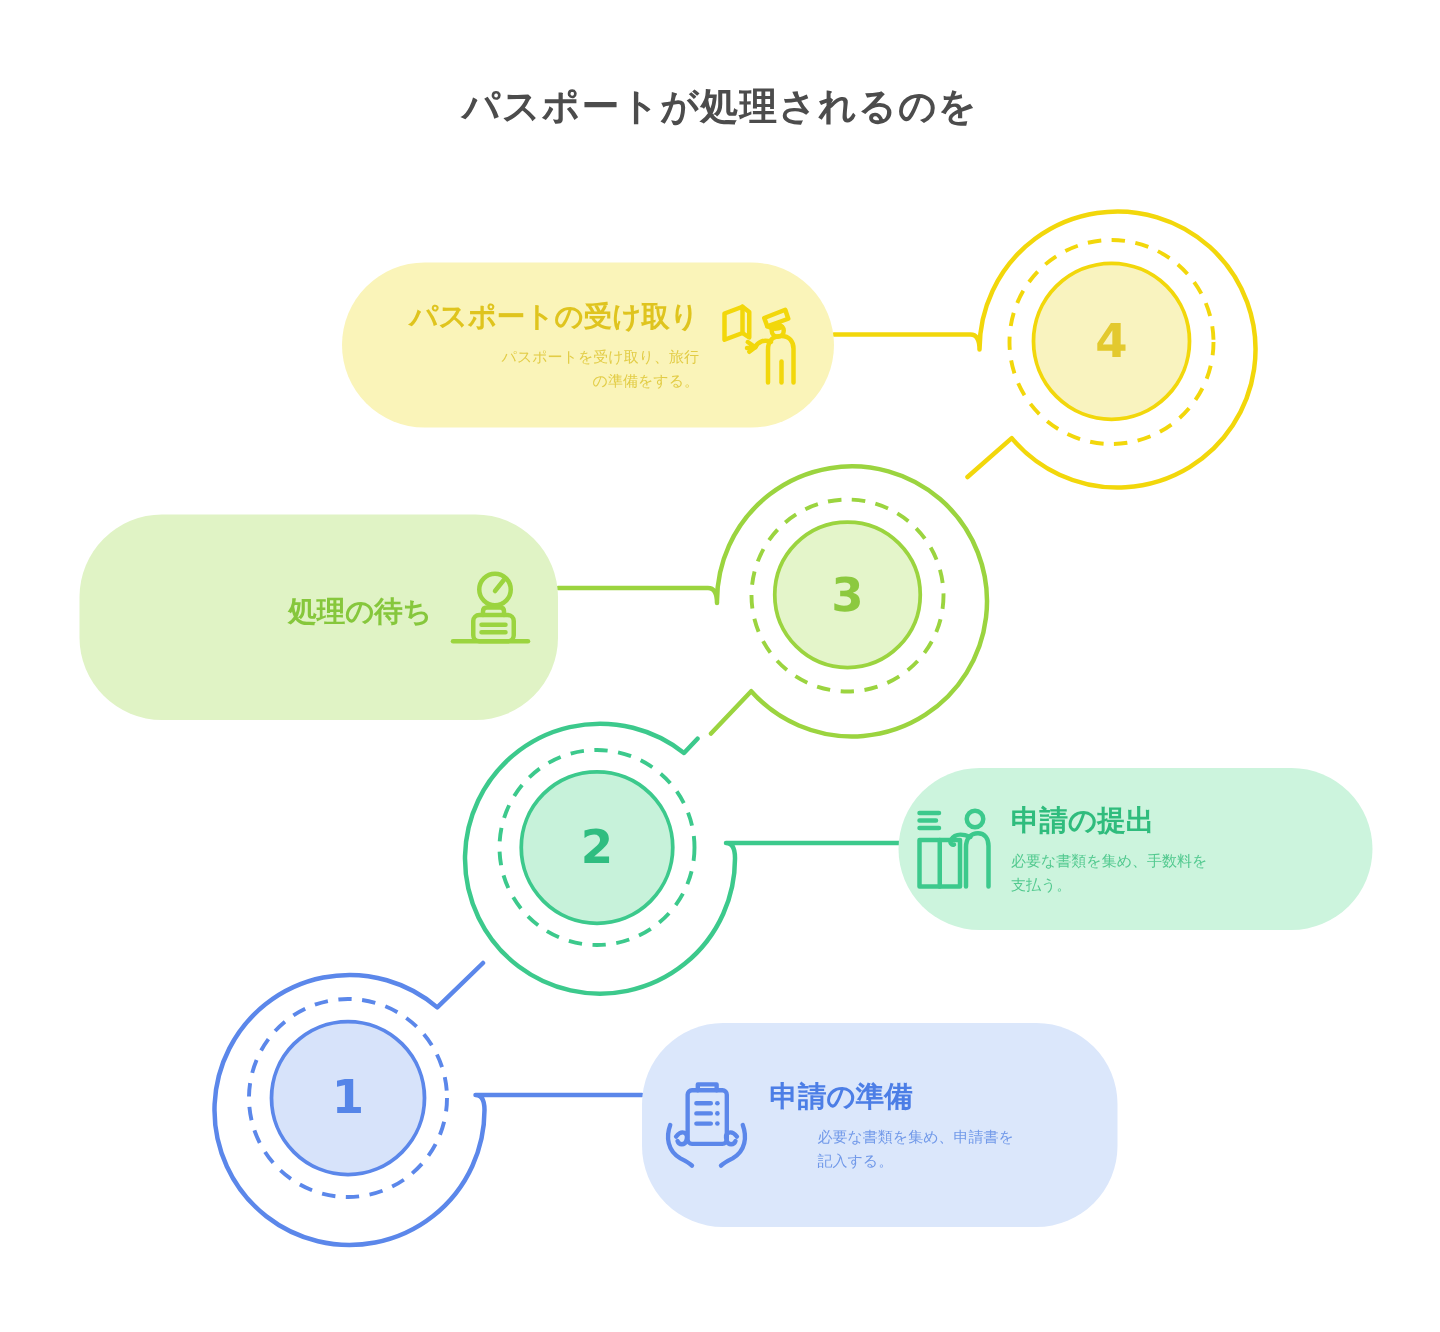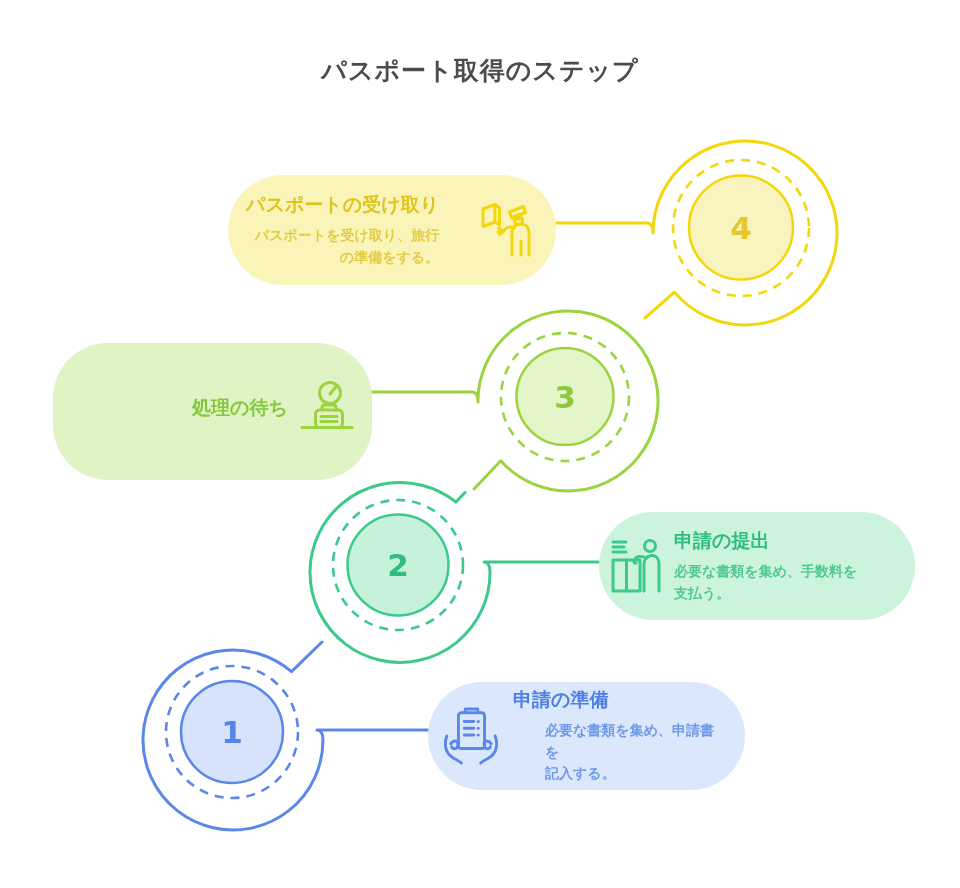--- a/index.html
+++ b/index.html
@@ -27,46 +27,46 @@
     position:absolute;transform:translate(-50%,-50%);
     font-size:31px;font-weight:bold;
   }
   #num1{left:232px;top:732px;color:var(--s1_num);}
   #num2{left:398px;top:565px;color:var(--s2_num);}
   #num3{left:565px;top:397px;color:var(--s3_num);}
   #num4{left:741px;top:228px;color:var(--s4_num);}
   .pill{
     position:absolute;display:flex;align-items:center;box-sizing:border-box;
   }
-  #pill1{left:428px;top:682px;width:317px;height:108px;background:var(--s1_pill);border-radius:54px;padding:0 18px 0 14px;gap:13px;align-items:center;}
+  #pill1{left:428px;top:682px;width:317px;height:136px;background:var(--s1_pill);border-radius:54px;padding:0 18px 0 14px;gap:13px;align-items:center;}
   #pill2{left:599px;top:512px;width:316px;height:108px;background:var(--s2_pill);border-radius:54px;padding:0 18px 0 10px;gap:7px;}
   #pill3{left:53px;top:343px;width:319px;height:137px;background:var(--s3_pill);border-radius:55px;padding:0 14px 0 20px;gap:12px;justify-content:flex-end;}
-  #pill4{left:228px;top:175px;width:328px;height:110px;background:var(--s4_pill);border-radius:55px;padding:0 20px 0 18px;gap:12px;justify-content:space-between;}
+  #pill4{left:228px;top:175px;width:328px;height:110px;background:var(--s4_pill);border-radius:55px;padding:0 20px 0 18px;gap:12px;justify-content:flex-end;}
   #pill3 .txt,#pill4 .txt{text-align:right;}
   .txt{display:flex;flex-direction:column;}
   .t{font-size:19px;font-weight:bold;margin-bottom:7px;}
-  .d{font-size:14px;line-height:1.55;white-space:pre-line;font-weight:bold;}
+  .d{font-size:10px;line-height:1.55;white-space:pre-line;}
   #pill1 .t{color:var(--s1_title);} #pill1 .d{color:var(--s1_desc);margin-left:32px;}
   #pill2 .t{color:var(--s2_title);} #pill2 .d{color:var(--s2_desc);}
   #pill3 .t{color:var(--s3_title);} #pill3 .d{color:var(--s3_desc);}
   #pill4 .t{color:var(--s4_title);} #pill4 .d{color:var(--s4_desc);}
   .icon{flex-shrink:0;}
   .ic{fill:none;stroke-width:3;stroke-linecap:round;stroke-linejoin:round;}
   .ic-fill{stroke:none;}
   #pill1 .ic{stroke:var(--s1);} #pill1 .ic-fill{fill:var(--s1);}
   #pill2 .ic{stroke:var(--s2);}
   #pill3 .ic{stroke:var(--s3);}
   #pill4 .ic{stroke:var(--s4);}
 </style>
 </head>
 <body>
 
 <div class="canvas">
 
-  <h1 class="heading">パスポート取得のステップ</h1>
+  <h1 class="heading">パスポートが処理されるのを</h1>
 
   <svg class="art" viewBox="0 0 960 888" xmlns="http://www.w3.org/2000/svg">
 
     <g>
       <path class="ring s1-stroke" d="M428,730 H317 Q323,730 323,740 A90,90 0 1 1 291.5,671.6 L322,642"></path>
       <circle class="dashring s1-stroke" cx="232" cy="732" r="66"></circle>
       <circle id="inner1" class="innerc s1-stroke" cx="232" cy="732" r="51"></circle>
     </g>
 
     <g>

